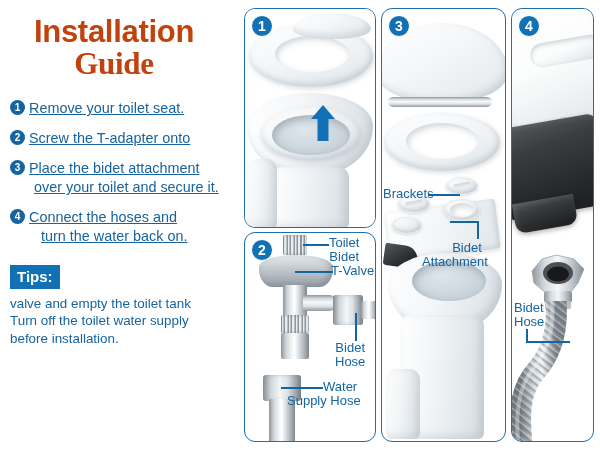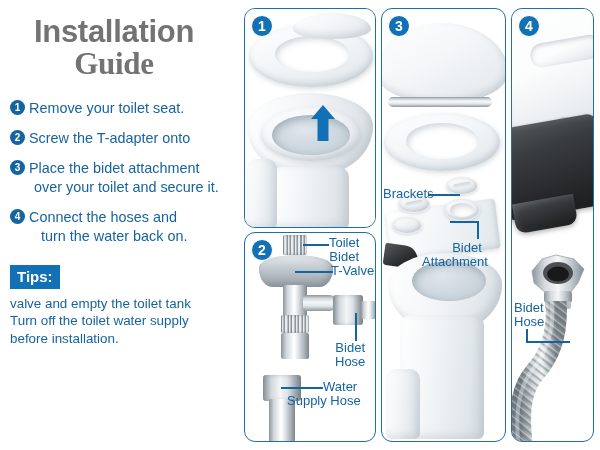--- a/index.html
+++ b/index.html
@@ -11,21 +11,21 @@
   }
   #root { position: relative; width: 600px; height: 450px; background:#fff; }
 
   
   .left-col {
     position: absolute; left: 0; top: 0;
     width: 240px; height: 450px;
     padding: 10px 8px 0 10px;
   }
   .guide-title {
-    color: #737373;
+    color: #c2410c;
     font-weight: bold;
     font-size: 31px;
     line-height: 1.02;
     letter-spacing: -0.3px;
     text-align: center;
     padding: 6px 14px 0 0;
   }
   .guide-title .t-line2 { display:block;font-family:Liberation Serif, serif; }
 
   .steps { margin-top: 20px; }
@@ -44,21 +44,21 @@
     width: 15px; height: 15px;
     border-radius: 50%;
     background: #14649F;
     color: #ffffff;
     font-size: 10px;
     font-weight: bold;
     line-height: 15px;
     text-align: center;
   }
   .step-text { display: block; }
-  .step-text .ln { display: block; }
+  .step-text .ln { display: block; text-decoration: underline; }
   .step.indent .ln + .ln { padding-left: 5px; }
 
   .tips-badge {
     display: inline-block;
     background: #1271B5;
     color: #ffffff;
     font-weight: bold;
     font-size: 15px;
     line-height: 1;
     padding: 4px 7px 5px 7px;

